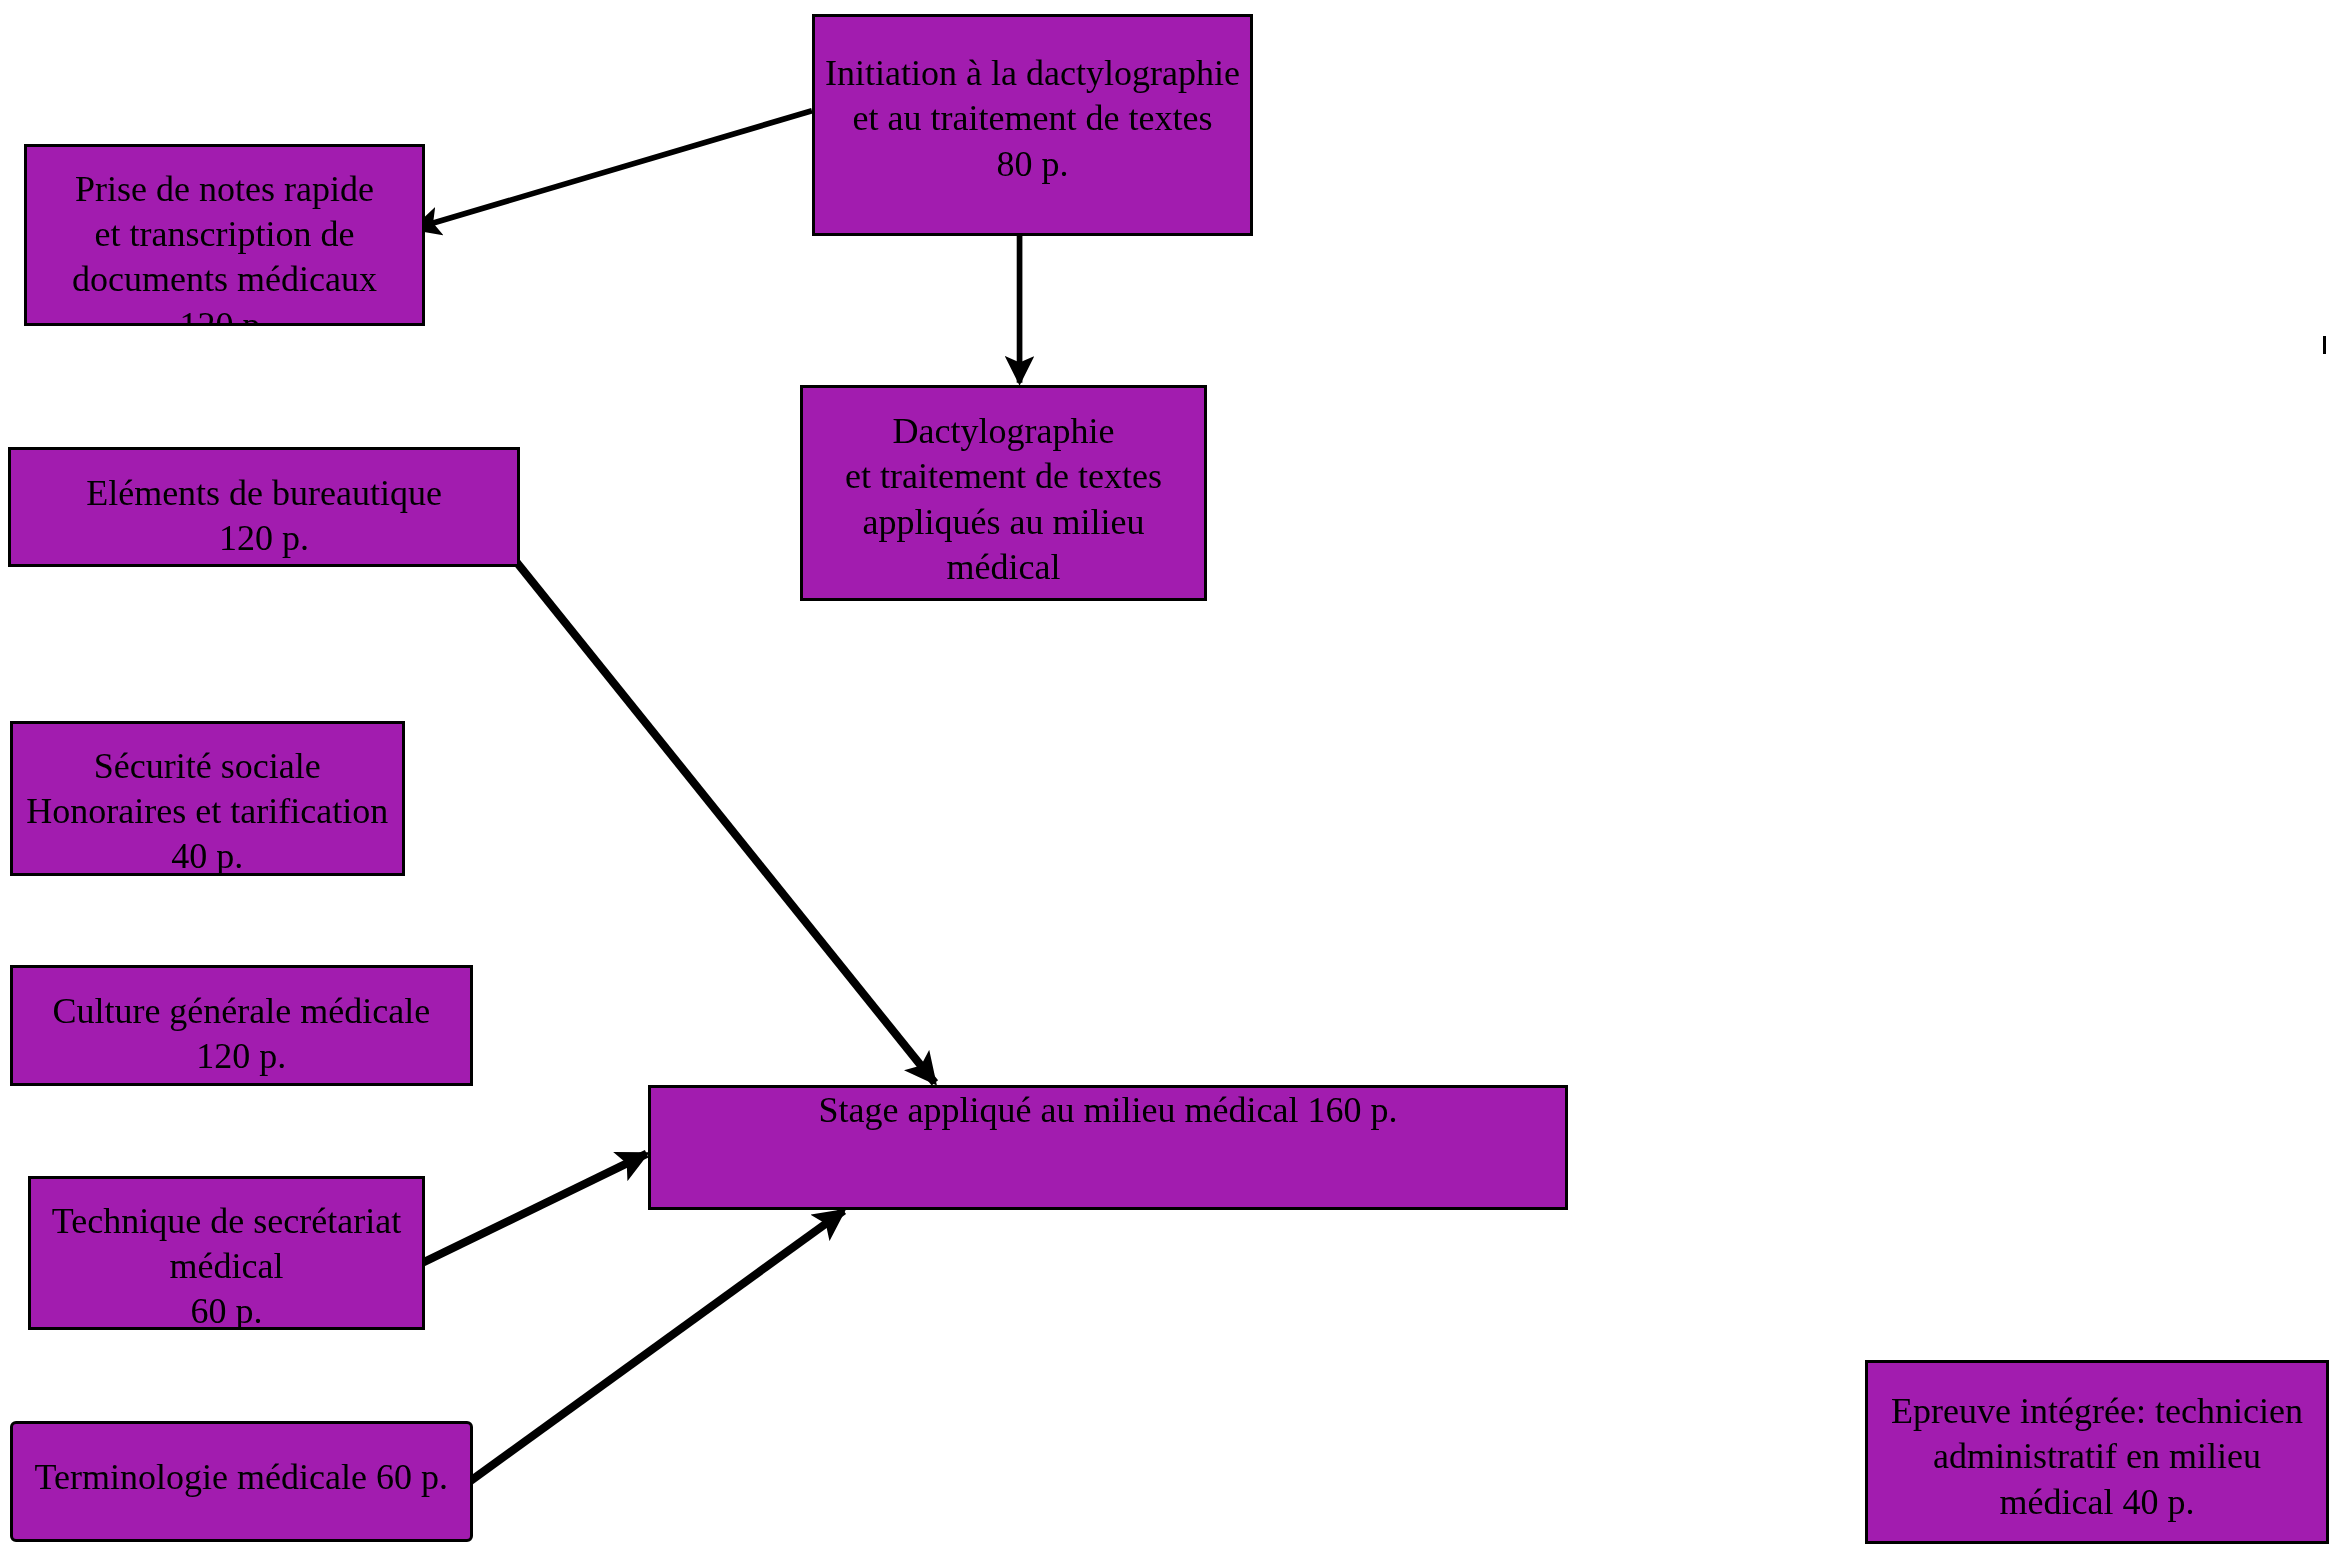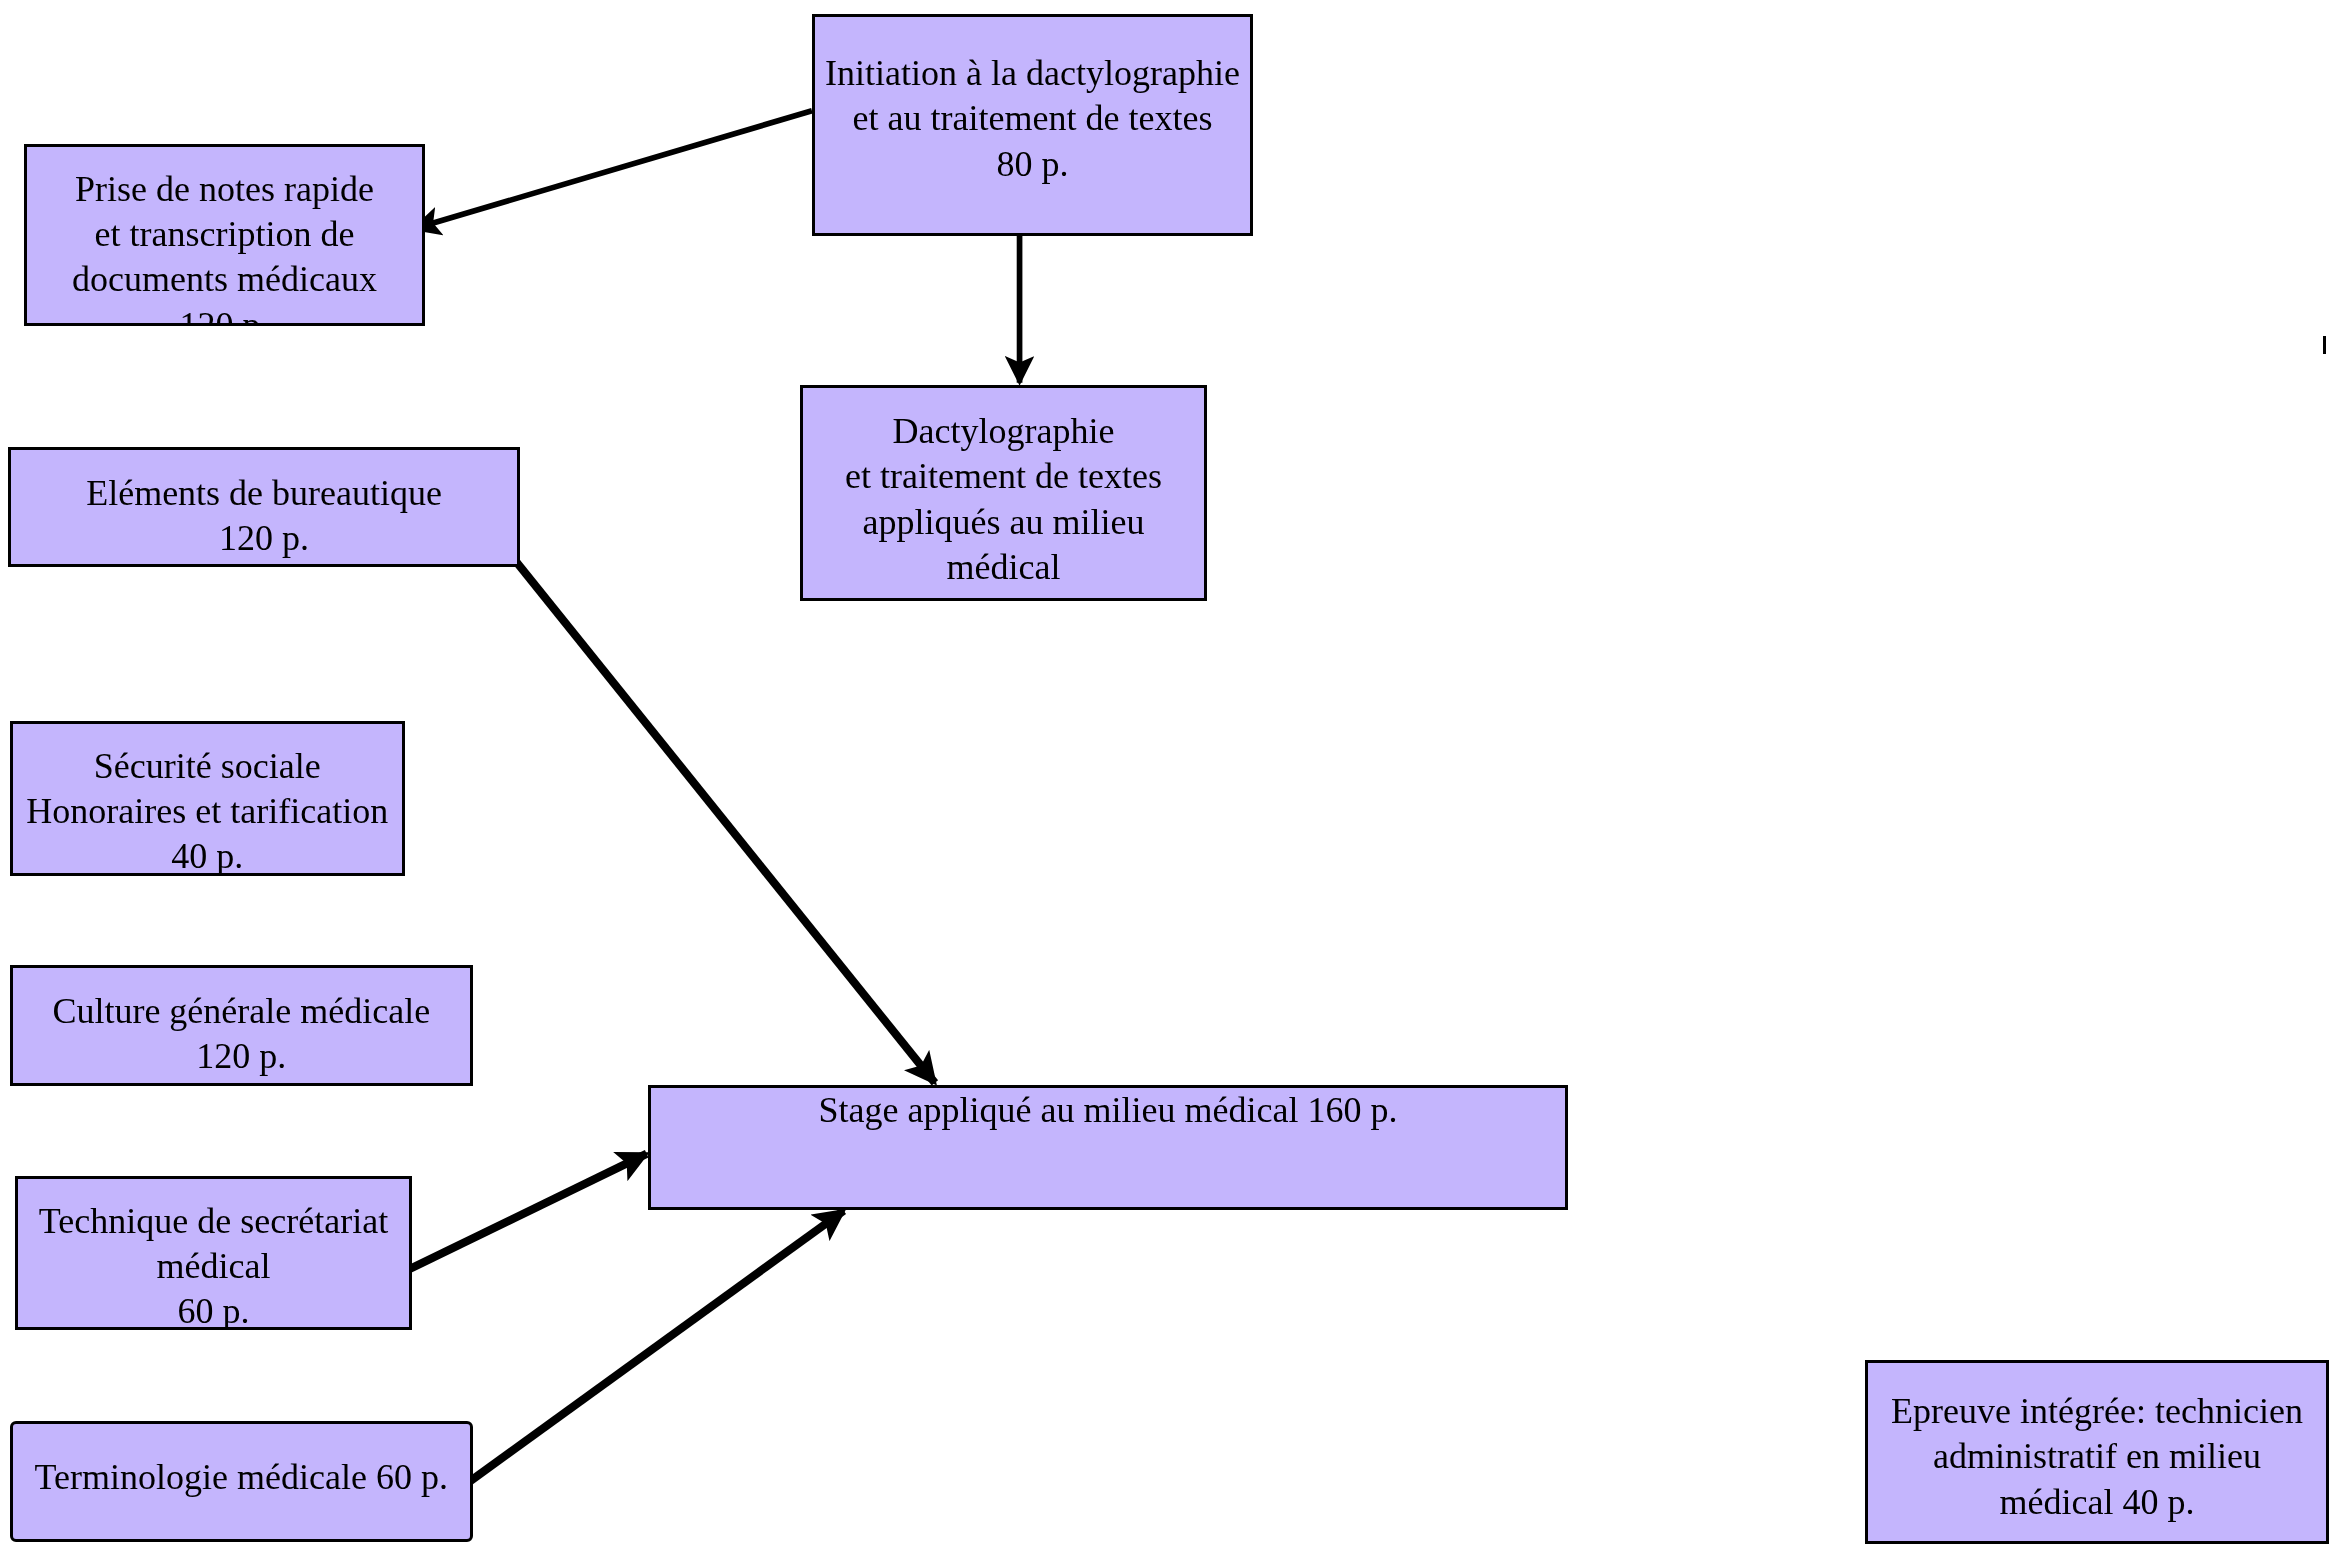--- a/index.html
+++ b/index.html
@@ -12,21 +12,21 @@
     width: 2342px;
     height: 1560px;
     background: #ffffff;
     font-family: "Liberation Serif", "DejaVu Serif", serif;
     overflow: hidden;
   }
   .node {
     position: absolute;
     box-sizing: border-box;
     border: 3.3px solid #000000;
-    background: #c4b5fd;
+    background: #a21caf;
     color: #000000;
     display: flex;
     align-items: flex-start;
     justify-content: center;
     overflow: hidden;
     z-index: 2;
   }
   .node .label {
     display: block;
     width: 100%;
@@ -105,21 +105,21 @@
     <span class="label">Sécurité sociale
 Honoraires et tarification
 40 p.</span>
   </div>
 
   <div class="node" style="left: 9.8px; top: 965px; width: 463px; height: 121px; padding-top: 21px; border-color: rgb(0, 0, 0); color: rgb(0, 0, 0);">
     <span class="label">Culture générale médicale
 120 p.</span>
   </div>
 
-  <div class="node" style="left: 15px; top: 1176px; width: 397px; height: 154px; padding-top: 19.5px; border-color: rgb(0, 0, 0); color: rgb(0, 0, 0);">
+  <div class="node" style="left: 28px; top: 1176px; width: 397px; height: 154px; padding-top: 19.5px; border-color: rgb(0, 0, 0); color: rgb(0, 0, 0);">
     <span class="label">Technique de secrétariat
 médical
 60 p.</span>
   </div>
 
   <div class="node" style="left: 9.8px; top: 1421px; width: 463px; height: 121px; padding-top: 31px; border-color: rgb(0, 0, 0); color: rgb(0, 0, 0); border-radius: 6px;">
     <span class="label">Terminologie médicale 60 p.</span>
   </div>
 
   <div class="node" style="left: 648px; top: 1085px; width: 920px; height: 125px; border-color: rgb(0, 0, 0); color: rgb(0, 0, 0);">

